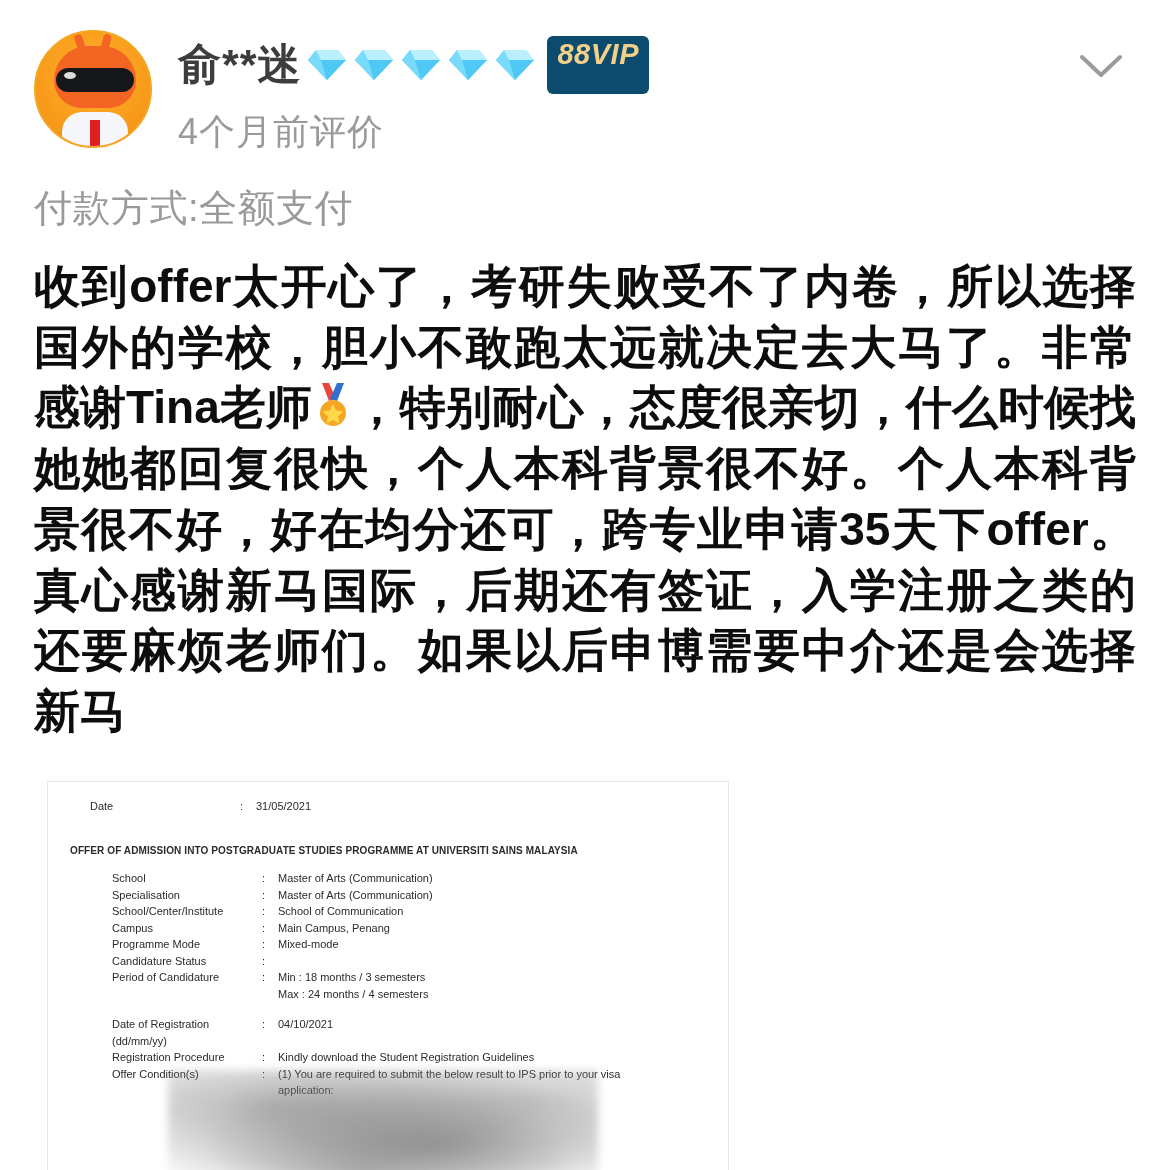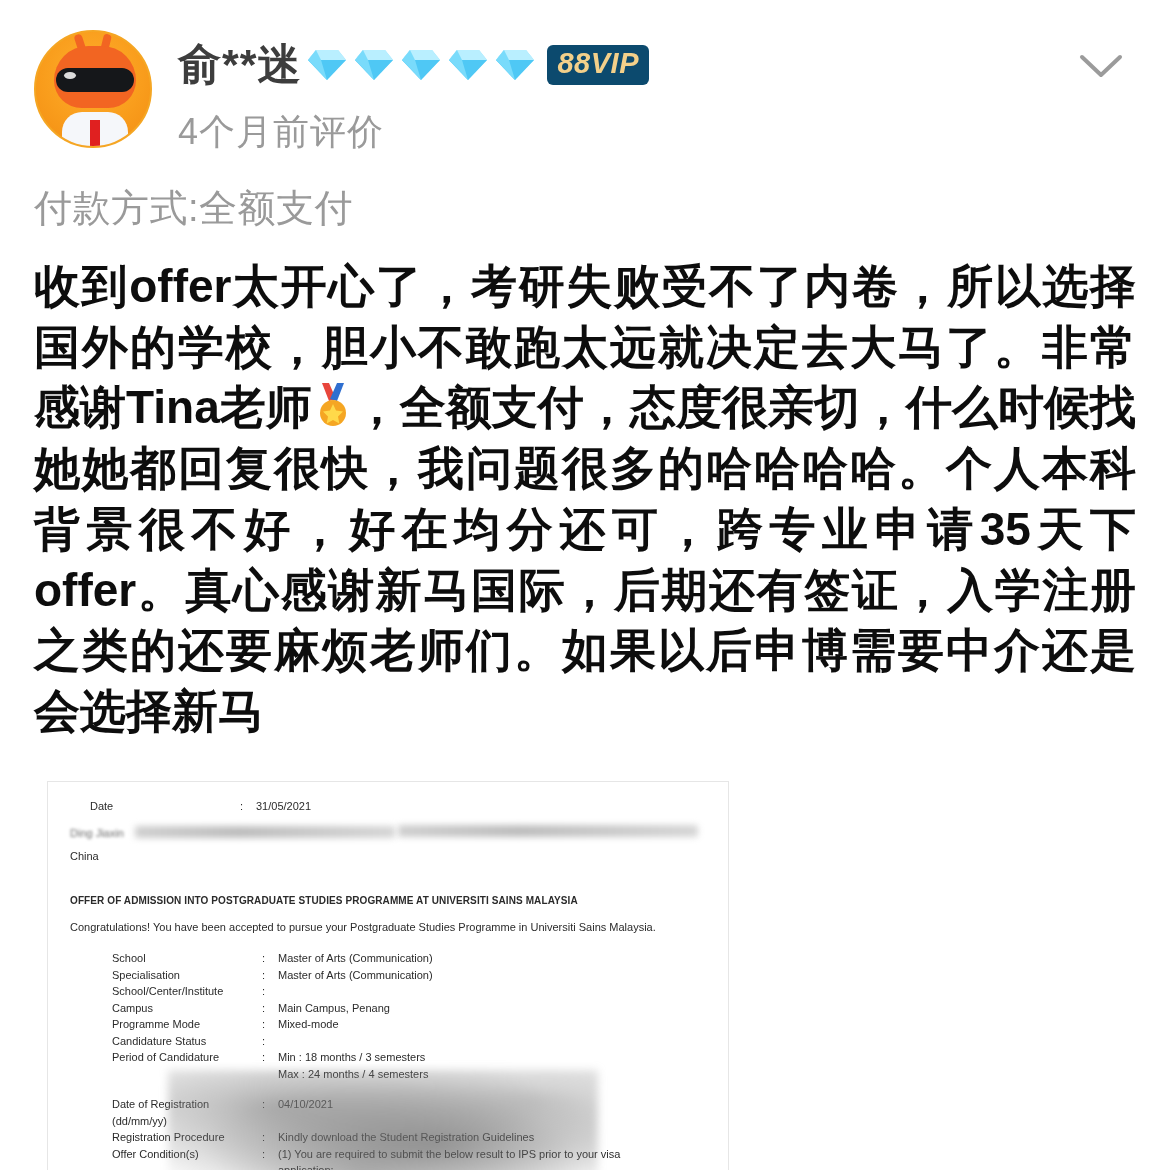--- a/index.html
+++ b/index.html
@@ -80,21 +80,20 @@
   }
 
   .header-text {
     margin-left: 26px;
     padding-top: 6px;
     flex: 1 1 auto;
     min-width: 0;
   }
   .name-row {
     display: flex;
-    align-items: center;
     gap: 6px;
     flex-wrap: nowrap;
   }
   .username {
     font-size: 43px;
     font-weight: 700;
     color: #3d3d3d;
     letter-spacing: 1px;
     white-space: nowrap;
   }
@@ -286,56 +285,50 @@
   </div>
 
   <div class="payment-line">付款方式:全额支付</div>
 
   <div class="review-body">
     <span>收到offer太开心了，考研失败受不了内卷，所以选择国外的学校，胆小不敢跑太远就决定去大马了。非常感谢Tina老师</span><span class="medal"><svg viewBox="0 0 42 46" width="42" height="46" aria-hidden="true">
       <polygon points="10,2 17,2 24,18 17,20" fill="#e8463c"></polygon>
       <polygon points="32,2 25,2 18,18 25,20" fill="#2f6fd0"></polygon>
       <circle cx="21" cy="32" r="13" fill="#f5a623"></circle>
       <polygon points="21,23 24,29.5 31,30.5 26,35.5 27.3,42.5 21,39 14.7,42.5 16,35.5 11,30.5 18,29.5" fill="#ffd94a"></polygon>
-    </svg></span><span>，全额支付，态度很亲切，什么时候找她她都回复很快，我问题很多的哈哈哈哈。个人本科背景很不好，好在均分还可，跨专业申请35天下offer。真心感谢新马国际，后期还有签证，入学注册之类的还要麻烦老师们。如果以后申博需要中介还是会选择新马</span>
+    </svg></span><span>，特别耐心，态度很亲切，什么时候找她她都回复很快，个人本科背景很不好。个人本科背景很不好，好在均分还可，跨专业申请35天下offer。真心感谢新马国际，后期还有签证，入学注册之类的还要麻烦老师们。如果以后申博需要中介还是会选择新马</span>
   </div>
 
   <div class="doc-wrap">
 
     <div class="doc-line">
       <span class="doc-label">Date</span>
       <span class="doc-colon">:</span>
       <span class="doc-val">31/05/2021</span>
     </div>
 
-    <div class="doc-small" style="margin-top:6px; position:relative;">
-      <span style="filter:blur(1.6px); color:#6b6b6b;">Ding Jiaxin</span>
-      <span class="blur" style="width:260px; margin-left:8px; vertical-align:-1px;"></span>
-      <div class="blur" style="width:300px; margin-top:5px;"></div>
-      <div style="margin-top:6px;">China</div>
-    </div>
 
     <div class="doc-title">OFFER OF ADMISSION INTO POSTGRADUATE STUDIES PROGRAMME AT UNIVERSITI SAINS MALAYSIA</div>
 
-    <div class="doc-para">Congratulations! You have been accepted to pursue your Postgraduate Studies Programme in Universiti Sains Malaysia.</div>
 
     <div class="doc-block doc-indent">
       <div class="doc-line">
         <span class="doc-label">School</span>
         <span class="doc-colon">:</span>
         <span class="doc-val">Master of Arts (Communication)</span>
       </div>
       <div class="doc-line">
         <span class="doc-label">Specialisation</span>
         <span class="doc-colon">:</span>
         <span class="doc-val">Master of Arts (Communication)</span>
       </div>
       <div class="doc-line">
         <span class="doc-label">School/Center/Institute</span>
         <span class="doc-colon">:</span>
+        <span class="doc-val">School of Communication</span>
       </div>
       <div class="doc-line">
         <span class="doc-label">Campus</span>
         <span class="doc-colon">:</span>
         <span class="doc-val">Main Campus, Penang</span>
       </div>
       <div class="doc-line">
         <span class="doc-label">Programme Mode</span>
         <span class="doc-colon">:</span>
         <span class="doc-val">Mixed-mode</span>

